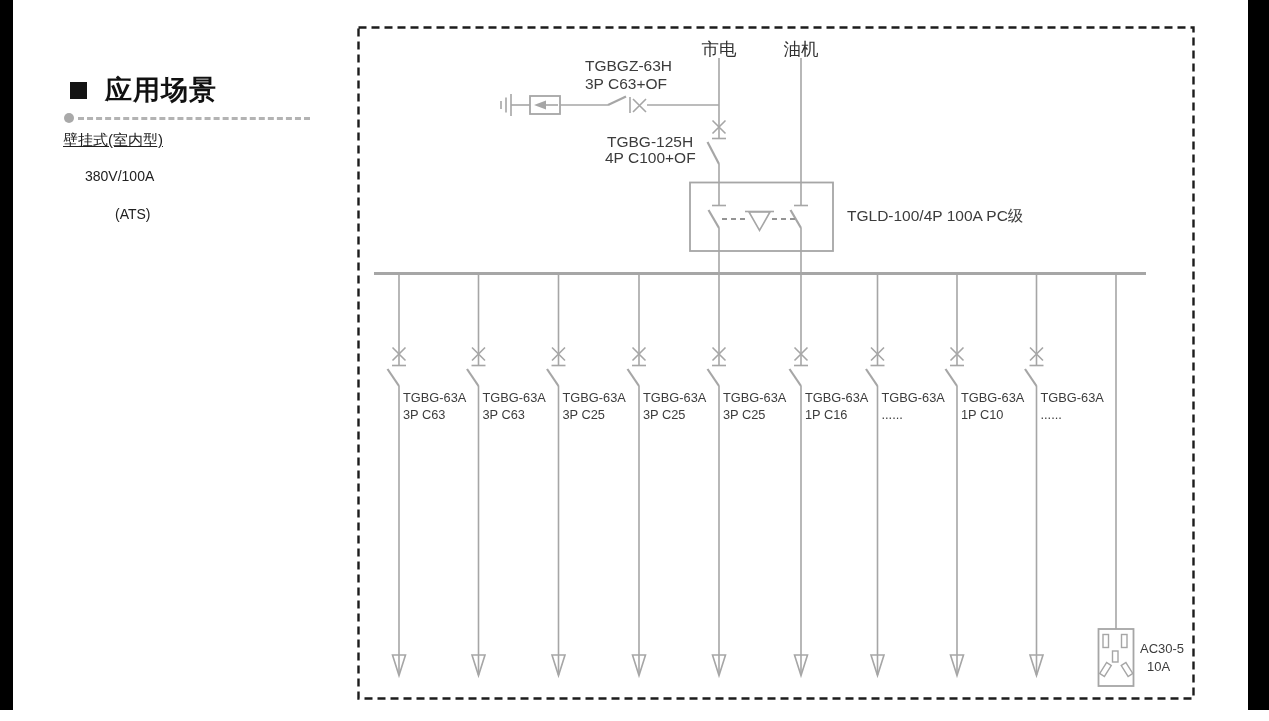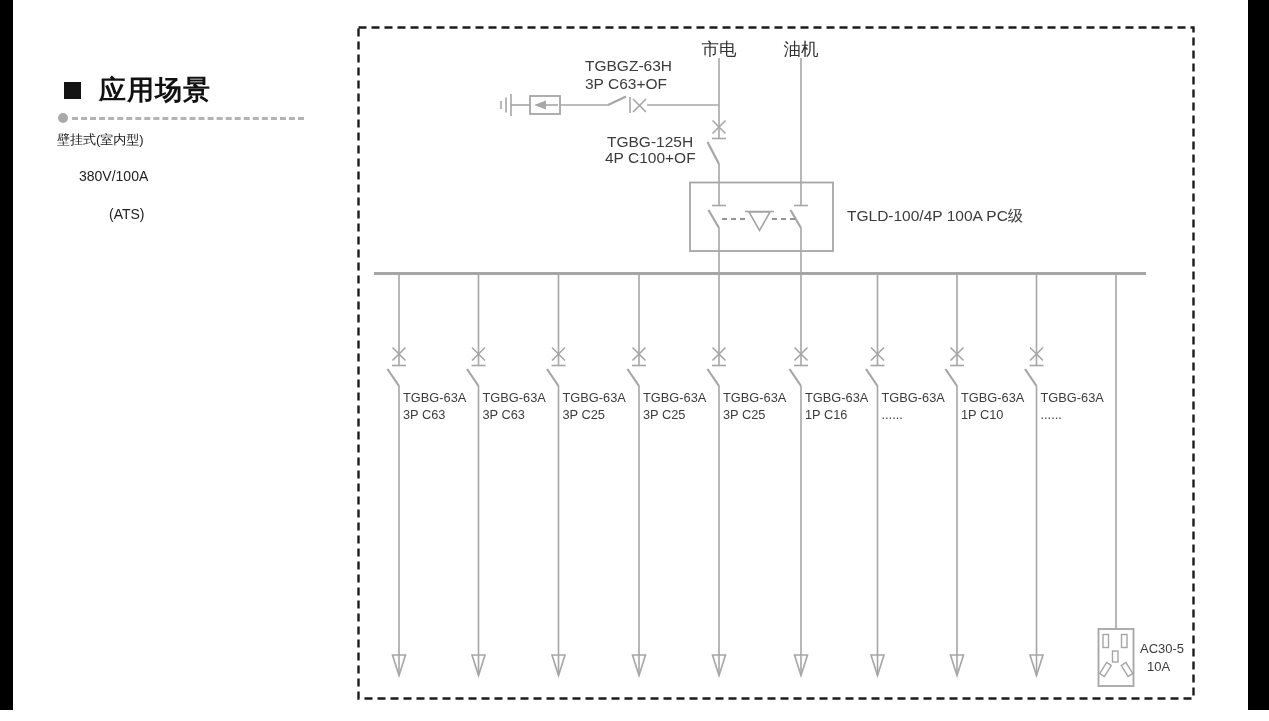--- a/index.html
+++ b/index.html
@@ -6,29 +6,29 @@
   body {
     width:1269px; height:721px; position:relative; overflow:hidden;
     background:#ffffff;
     font-family:"Liberation Sans","DejaVu Sans",sans-serif;
   }
   .edge-bar { position:absolute; top:0; background:#000; }
   #bar-left  { left:0; width:13px; height:710px; }
   #bar-right { left:1248px; width:21px; height:710px; }
 
   
-  #sidebar { position:absolute; left:9px; top:0; width:340px; height:677px; }
+  #sidebar { position:absolute; left:15px; top:0; width:340px; height:677px; }
   #title-row { position:absolute; left:55px; top:72px; display:flex; align-items:center; }
   #title-bullet { width:17px; height:17px; background:#141414; display:inline-block; margin-right:18px; }
   #section-title { margin:0; font-size:27px; font-weight:bold; color:#111; letter-spacing:1px; white-space:nowrap; }
   #divider { position:absolute; left:49px; top:112px; width:250px; height:12px; }
   #divider .dot { position:absolute; left:0; top:1px; width:10px; height:10px; border-radius:50%; background:#a9a9a9; }
   #divider .dashes { position:absolute; left:14px; top:5px; width:232px; border-top:3px dashed #b3b3b3; }
   .side-line { position:absolute; margin:0; color:#212121; white-space:nowrap; }
-  #side-line-0 { left:48px;  top:131px; font-size:13px; }
+  #side-line-0 { left:48px;  top:131px; font-size:15px;text-decoration:underline; }
   #side-line-1 { left:70px;  top:168px; font-size:14px; }
   #side-line-2 { left:100px; top:206px; font-size:14px; }
 
   
   #diagram { position:absolute; left:0; top:0; }
   .w   { stroke:#a6a6a6; stroke-width:1.6; fill:none; }
   .wb  { stroke:#a6a6a6; stroke-width:2.2; fill:none; }
   .bus-line { stroke:#a6a6a6; stroke-width:2.8; fill:none; }
   .box { stroke:#a6a6a6; stroke-width:1.8; fill:none; }
   .slot{ stroke:#a6a6a6; stroke-width:1.4; fill:none; }

